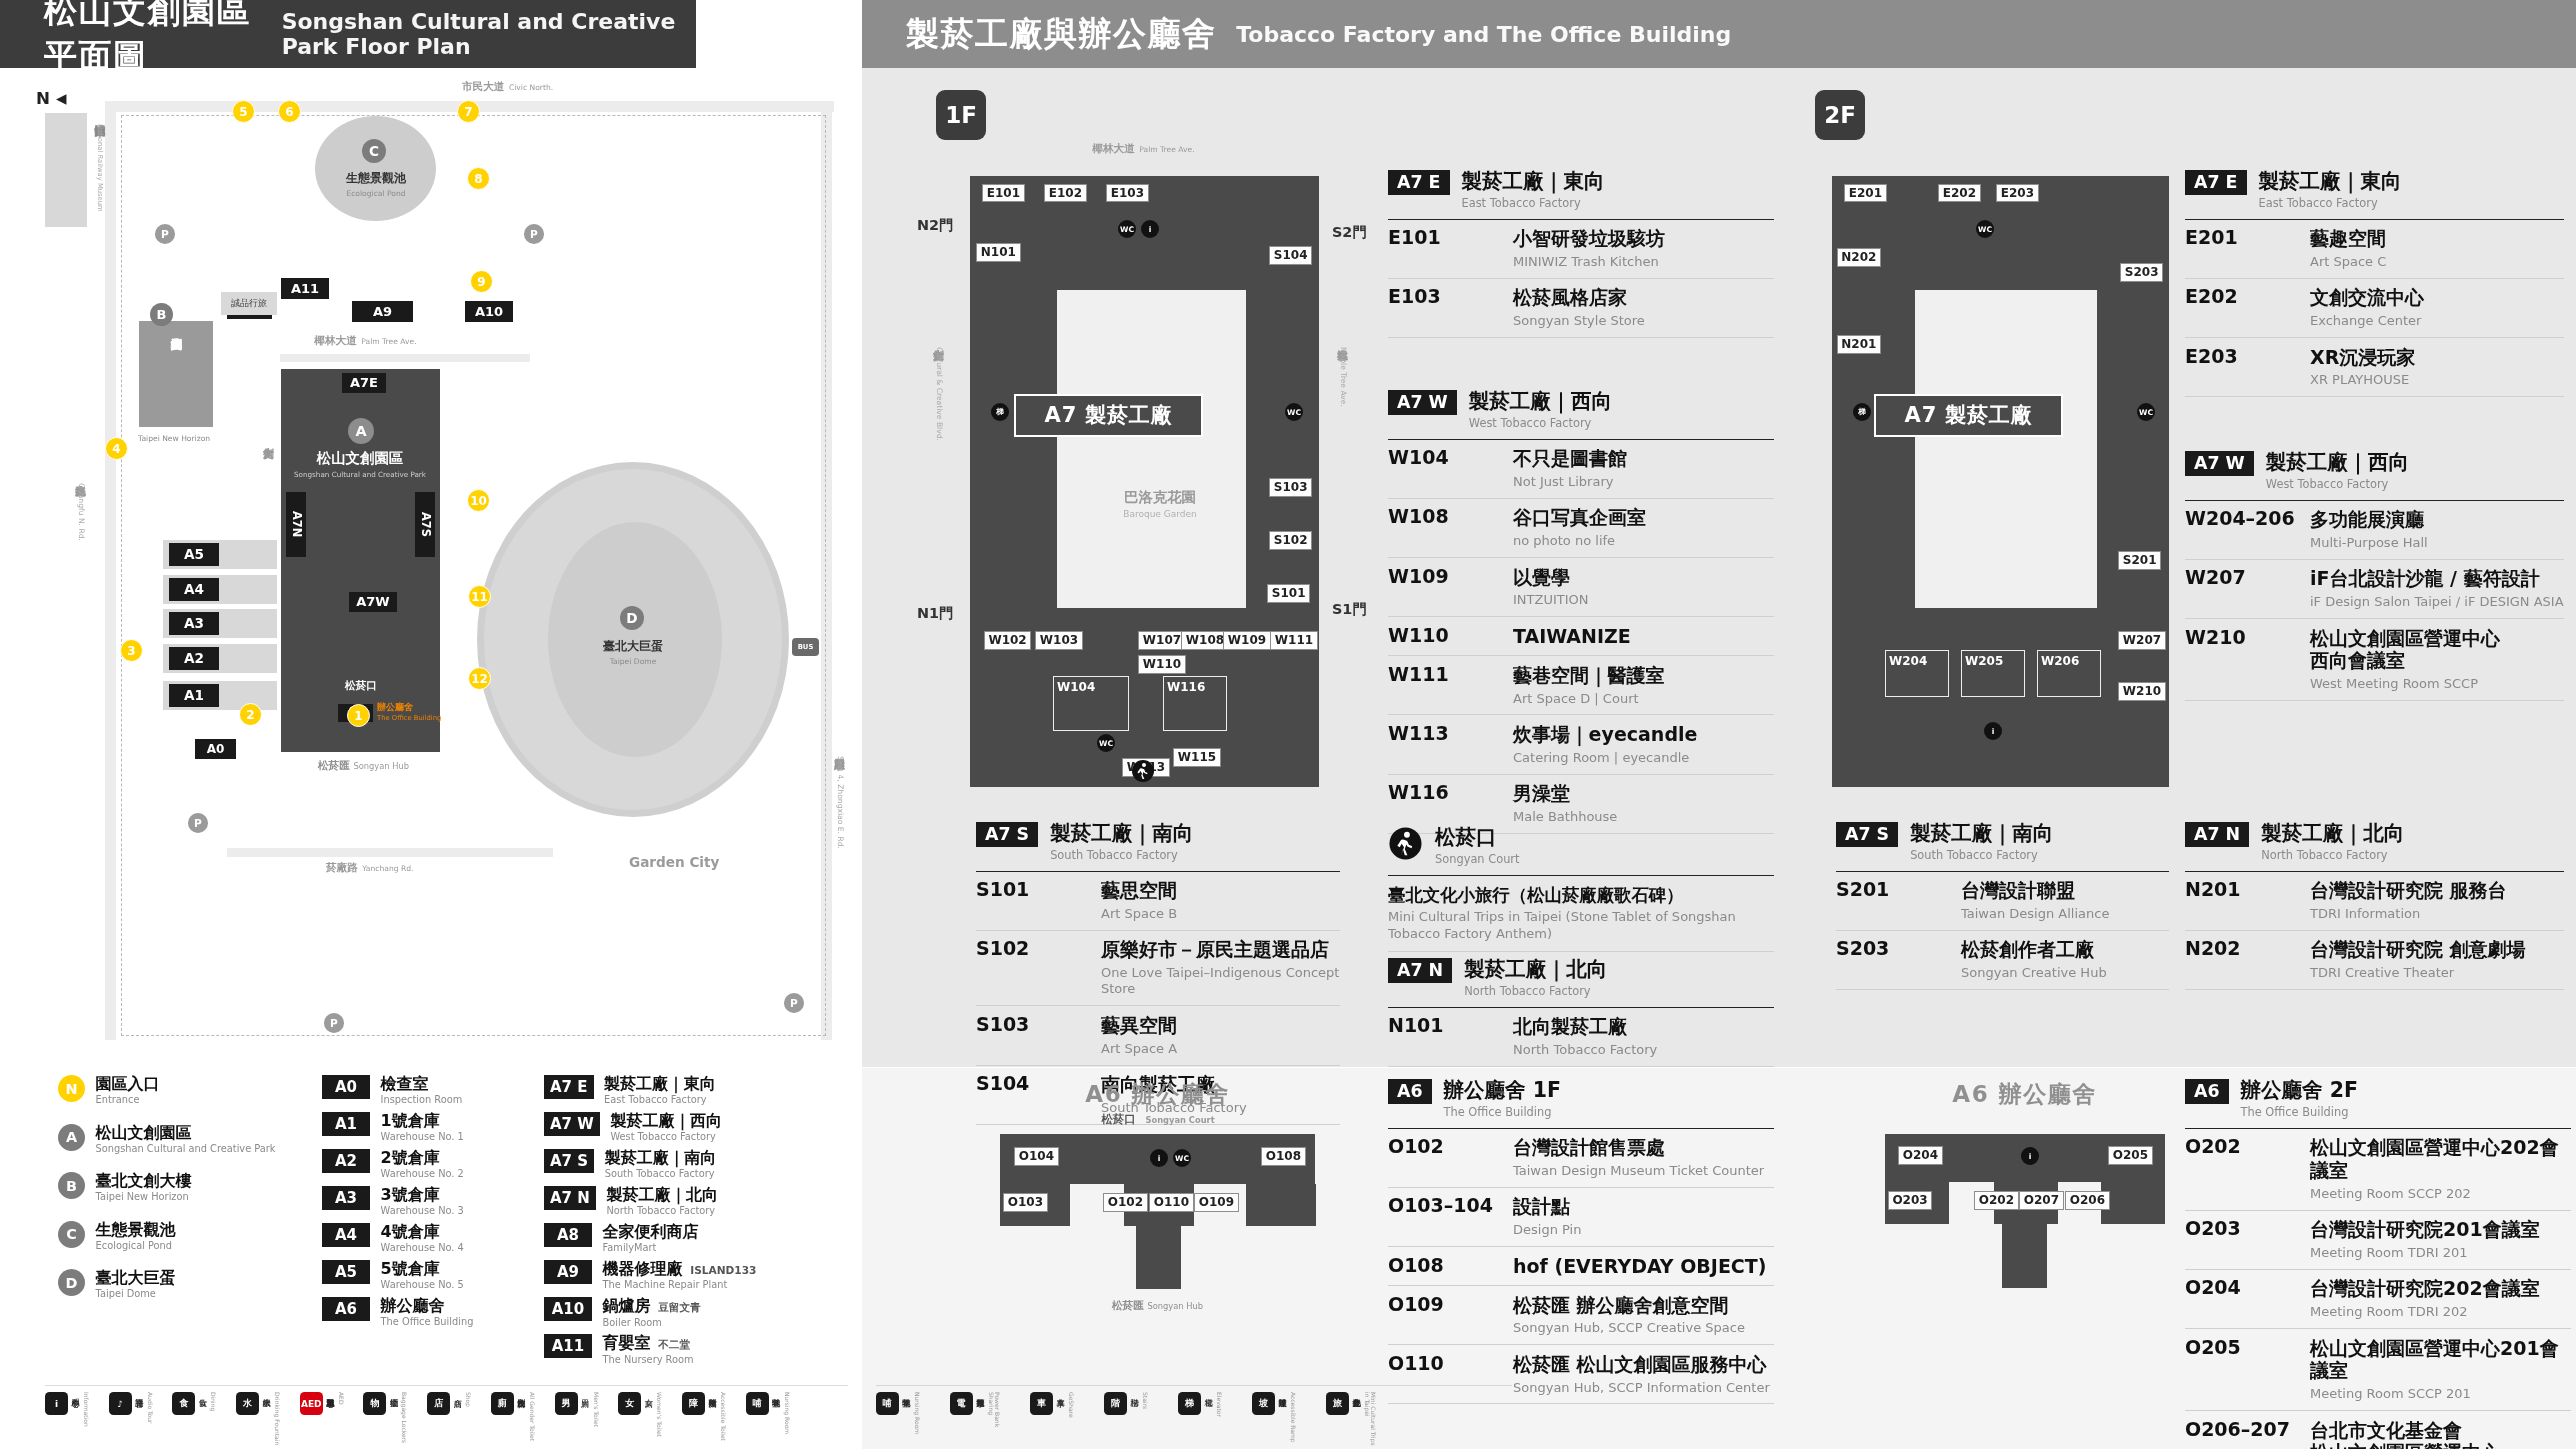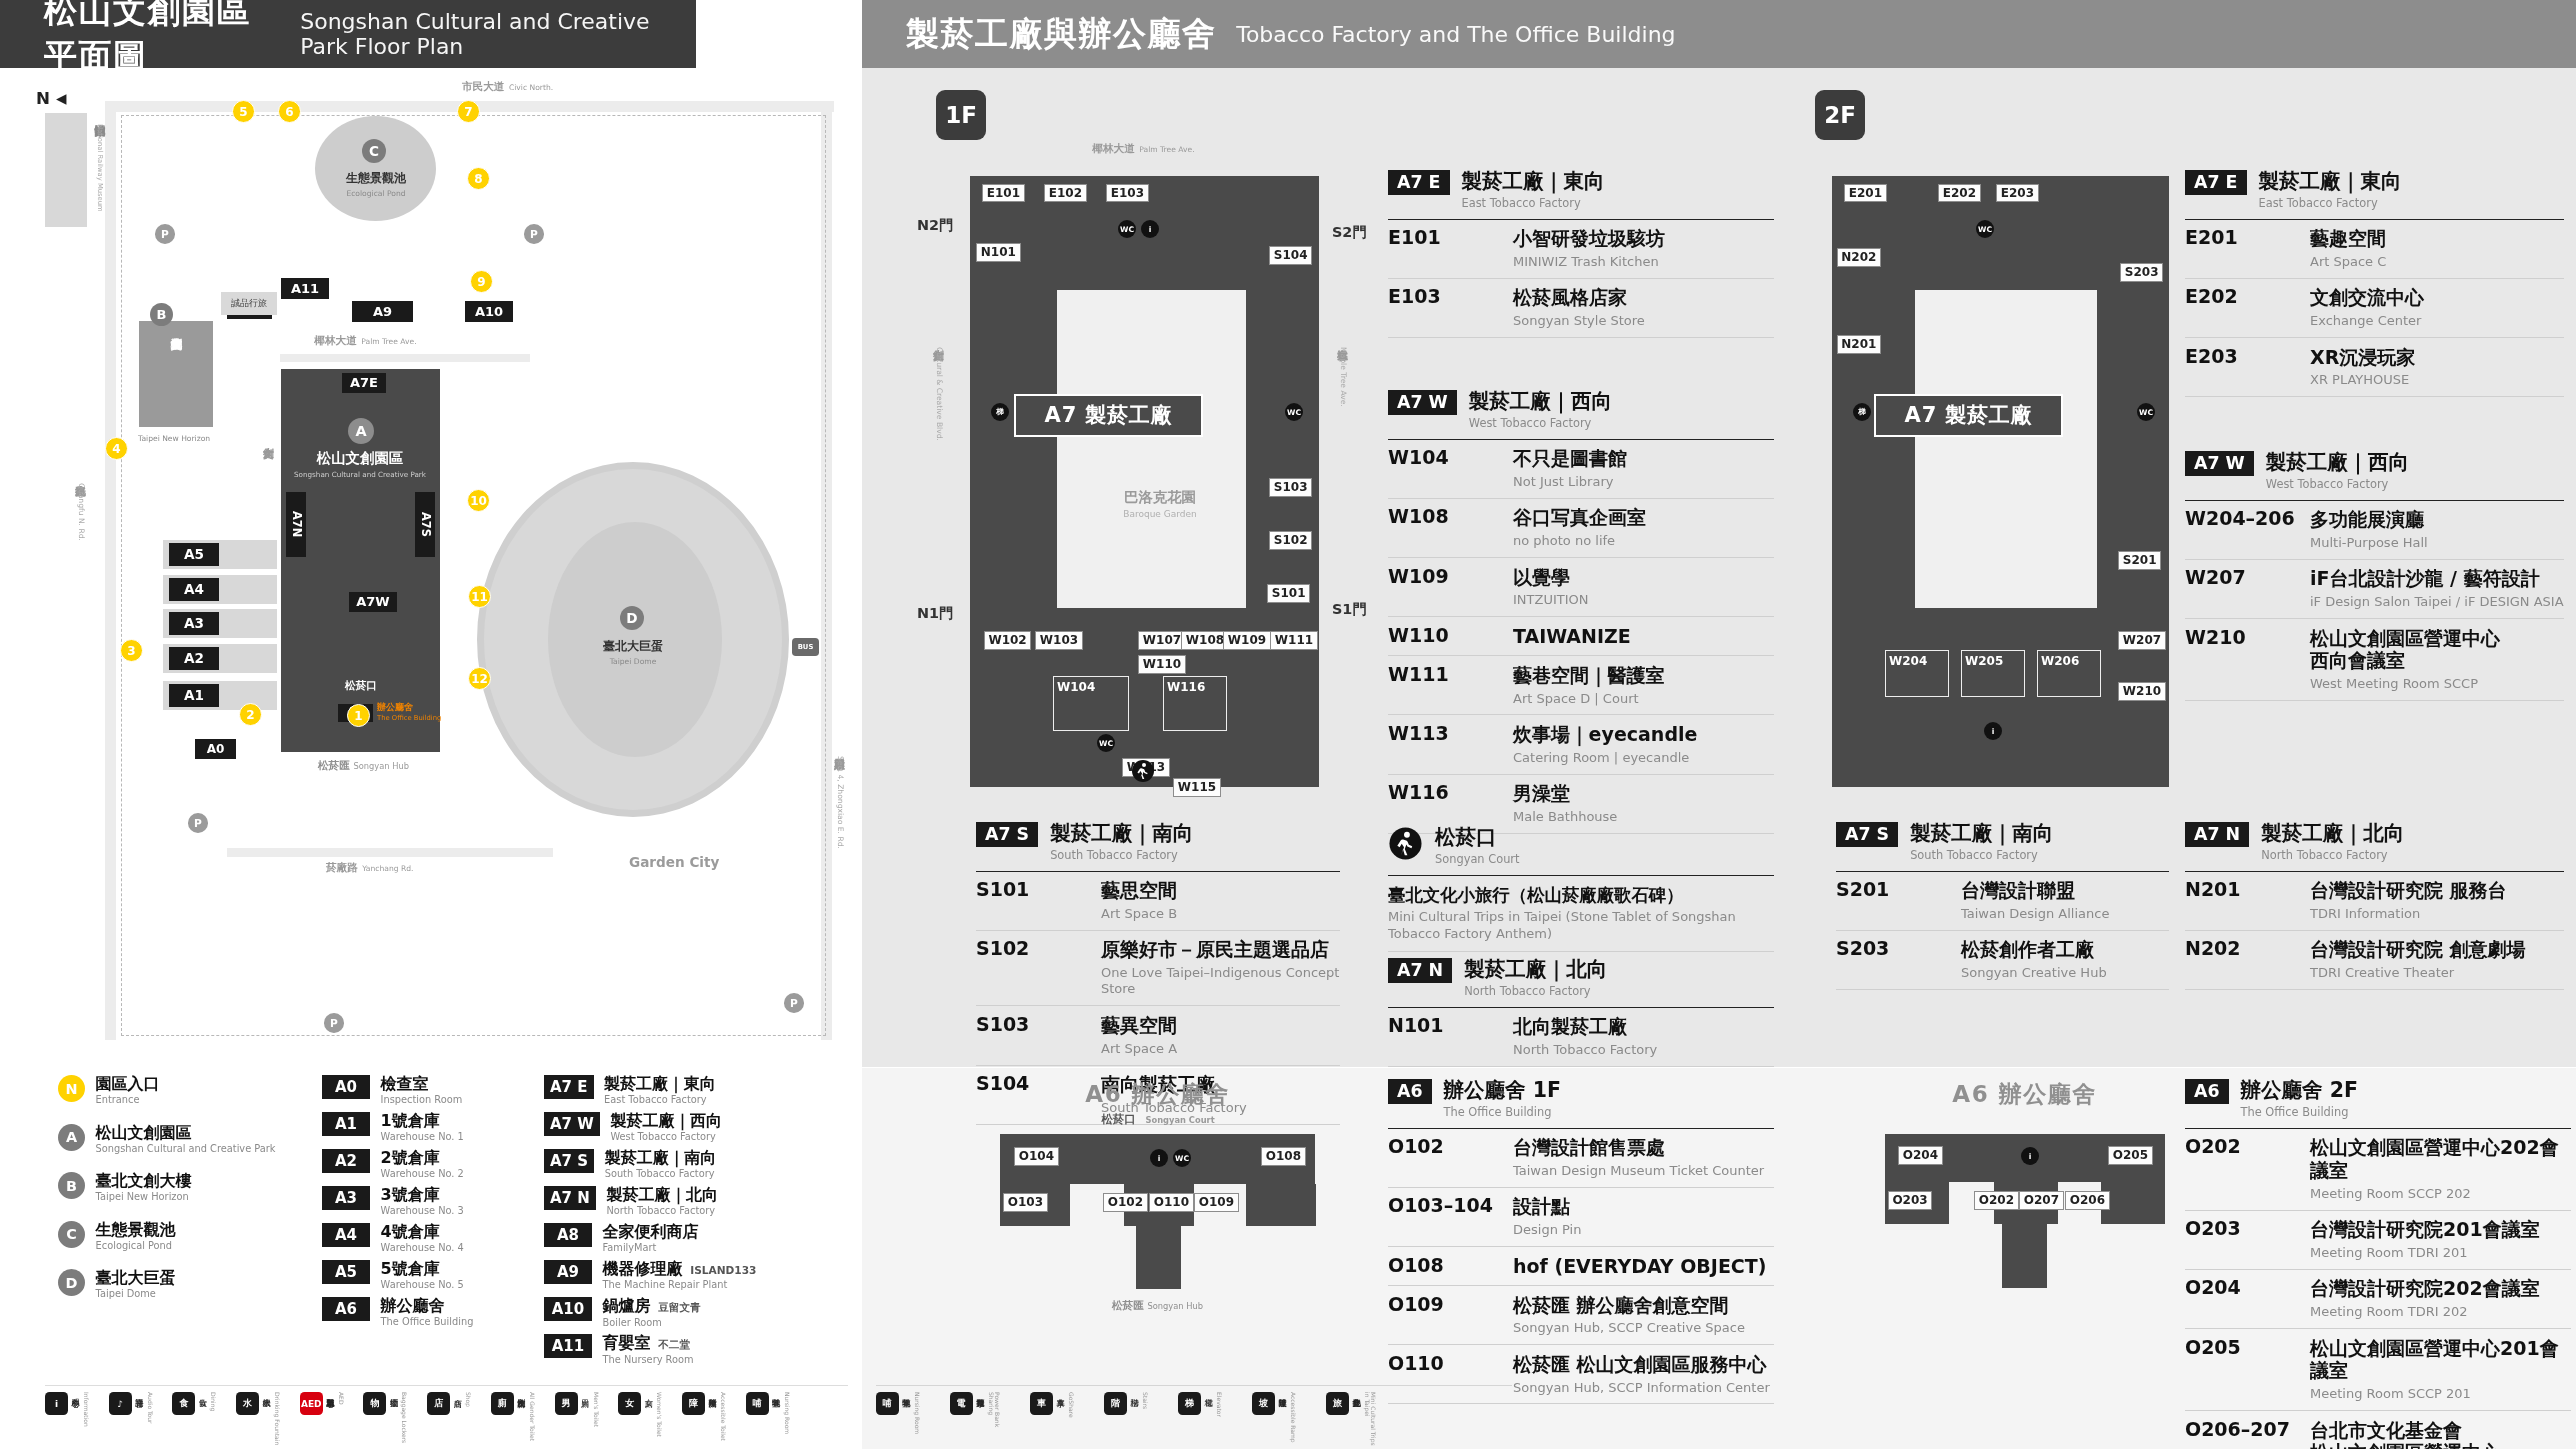--- a/index.html
+++ b/index.html
@@ -7,21 +7,21 @@
        font-family:"DejaVu Sans","Liberation Sans",sans-serif;color:#1a1a1a}
   .abs{position:absolute}
   .tc{text-align:center}
   .v{writing-mode:vertical-rl}
 
   
   .hdr{position:absolute;top:0;height:68px;display:flex;align-items:center;gap:19.7px;color:#fff;padding-left:44px}
   .hdr-left{left:0;width:696px;background:#3c3c3c}
   .hdr-right{left:862px;width:1714px;background:#8d8d8d}
   .hdr .hzh{font-size:33px;font-weight:700;letter-spacing:1.5px}
-  .hdr .hen{font-size:22px;font-weight:400;opacity:.95}
+  .hdr .hen{font-size:22px;font-weight:700;opacity:.95}
 
   
   .left-panel{position:absolute;left:0;top:68px;width:862px;height:1381px;background:#fff}
   .right-panel{position:absolute;left:862px;top:68px;width:1714px;height:1381px;background:#e8e8e8}
   .a6-band{position:absolute;left:0;top:999px;width:1714px;height:382px;background:#f4f4f4;border-top:1.5px solid #fff}
 
   
   .map{position:absolute;left:0;top:0;width:862px;height:992px;overflow:hidden}
   .road{background:#ececec}
   .park-bound{border:1.5px dashed #b8b8b8}
@@ -515,21 +515,21 @@
     <span class="rchip" style="left:13.6px;top:455px">W102</span>
     <span class="rchip" style="left:65px;top:455px">W103</span>
     <span class="rchip" style="left:168px;top:455px">W107</span>
     <span class="rchip" style="left:211px;top:455px">W108</span>
     <span class="rchip" style="left:253px;top:455px">W109</span>
     <span class="rchip" style="left:168px;top:479px">W110</span>
     <span class="rchip" style="left:300px;top:455px">W111</span>
     <div class="wbox" style="left:83px;top:500px;width:76px;height:55px">W104</div>
     <div class="wbox" style="left:193px;top:500px;width:64px;height:55px">W116</div>
     <span class="rchip" style="left:152px;top:582px">W113</span>
-    <span class="rchip" style="left:203px;top:602px">W115</span>
+    <span class="rchip" style="left:203px;top:572px">W115</span>
     <span class="fic" style="left:148px;top:44px">WC</span>
     <span class="fic" style="left:171px;top:44px">i</span>
     <span class="fic" style="left:21px;top:227px">梯</span>
     <span class="fic" style="left:315px;top:227px">WC</span>
     <span class="fic" style="left:127px;top:558px">WC</span>
     <span class="abs" style="left:161px;top:583px;width:24px;height:24px">
       <svg viewBox="0 0 24 24" width="24" height="24">
           <circle cx="12" cy="12" r="11" fill="#111"></circle>
           <circle cx="13" cy="6" r="2" fill="#fff"></circle>
           <path d="M9 20l2-5.5-1.6-2.4L8 14.5l-1.6-.9 2.3-3.6c.4-.6 1-.9 1.7-.7l2 .6c.5.1.9.5 1.1 1l.8 2 2.3 1-.5 1.3-2.8-1.1-.7-1.4-1.1 3.1L13.3 20h-1.8l-1.2-4z" fill="#fff"></path>

